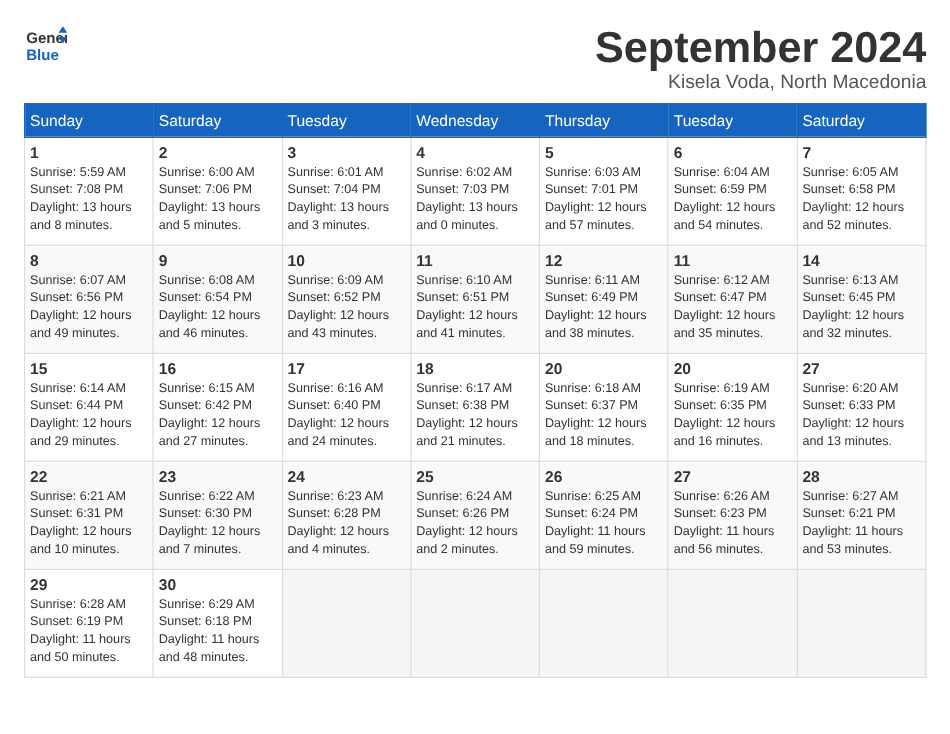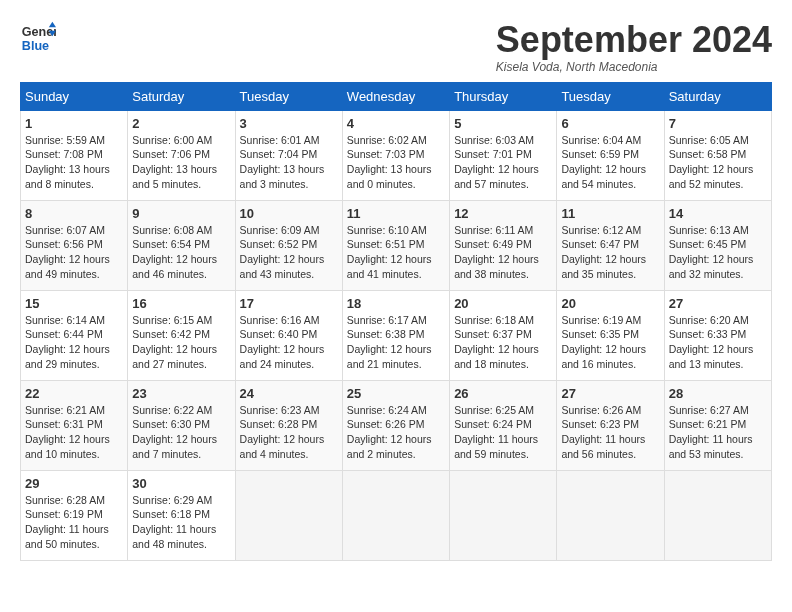--- a/index.html
+++ b/index.html
@@ -19,32 +19,31 @@
     .logo {
       display: flex;
       align-items: center;
       gap: 6px;
     }
     .logo-icon {
       width: 36px;
       height: 36px;
     }
     .title-area {
-      text-align: left;
+      text-align: right;
     }
     .month-title {
       font-size: 36px;
       font-weight: bold;
       color: #333;
       line-height: 1.1;
     }
     .subtitle {
-      font-size: 12px;
+      font-size: 16px;
       color: #555;
-      font-style: italic;
     }
     table {
       width: 100%;
       border-collapse: collapse;
       table-layout: fixed;
     }
     th {
       background-color: #1565c0;
       color: #fff;
       font-size: 13px;

